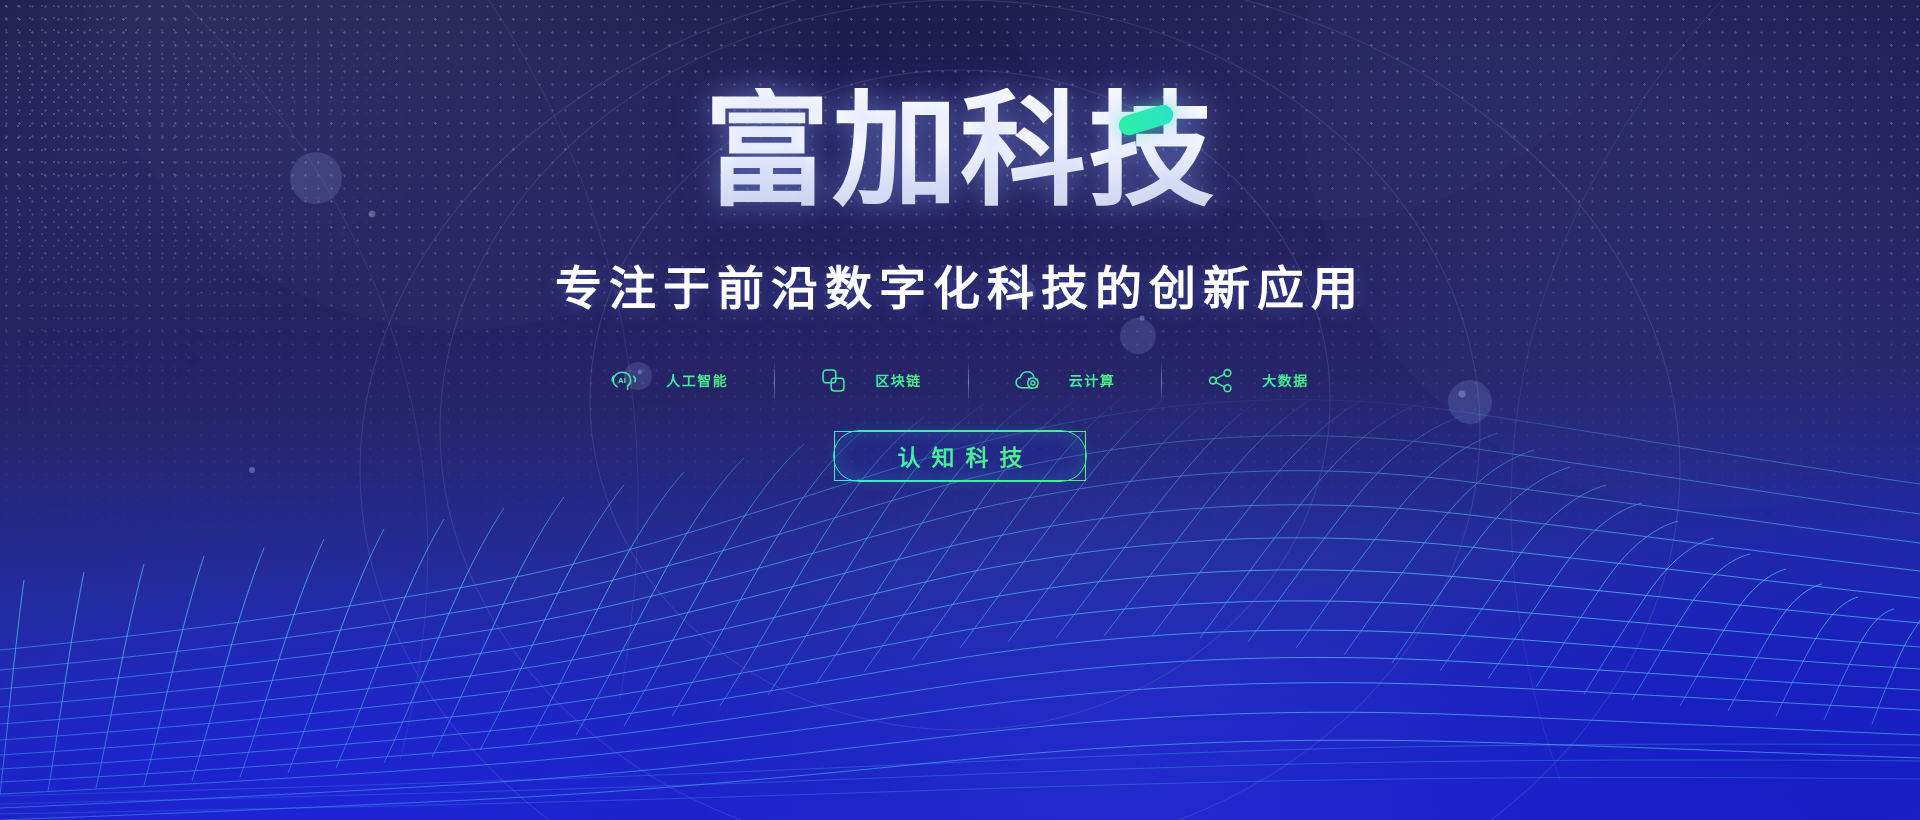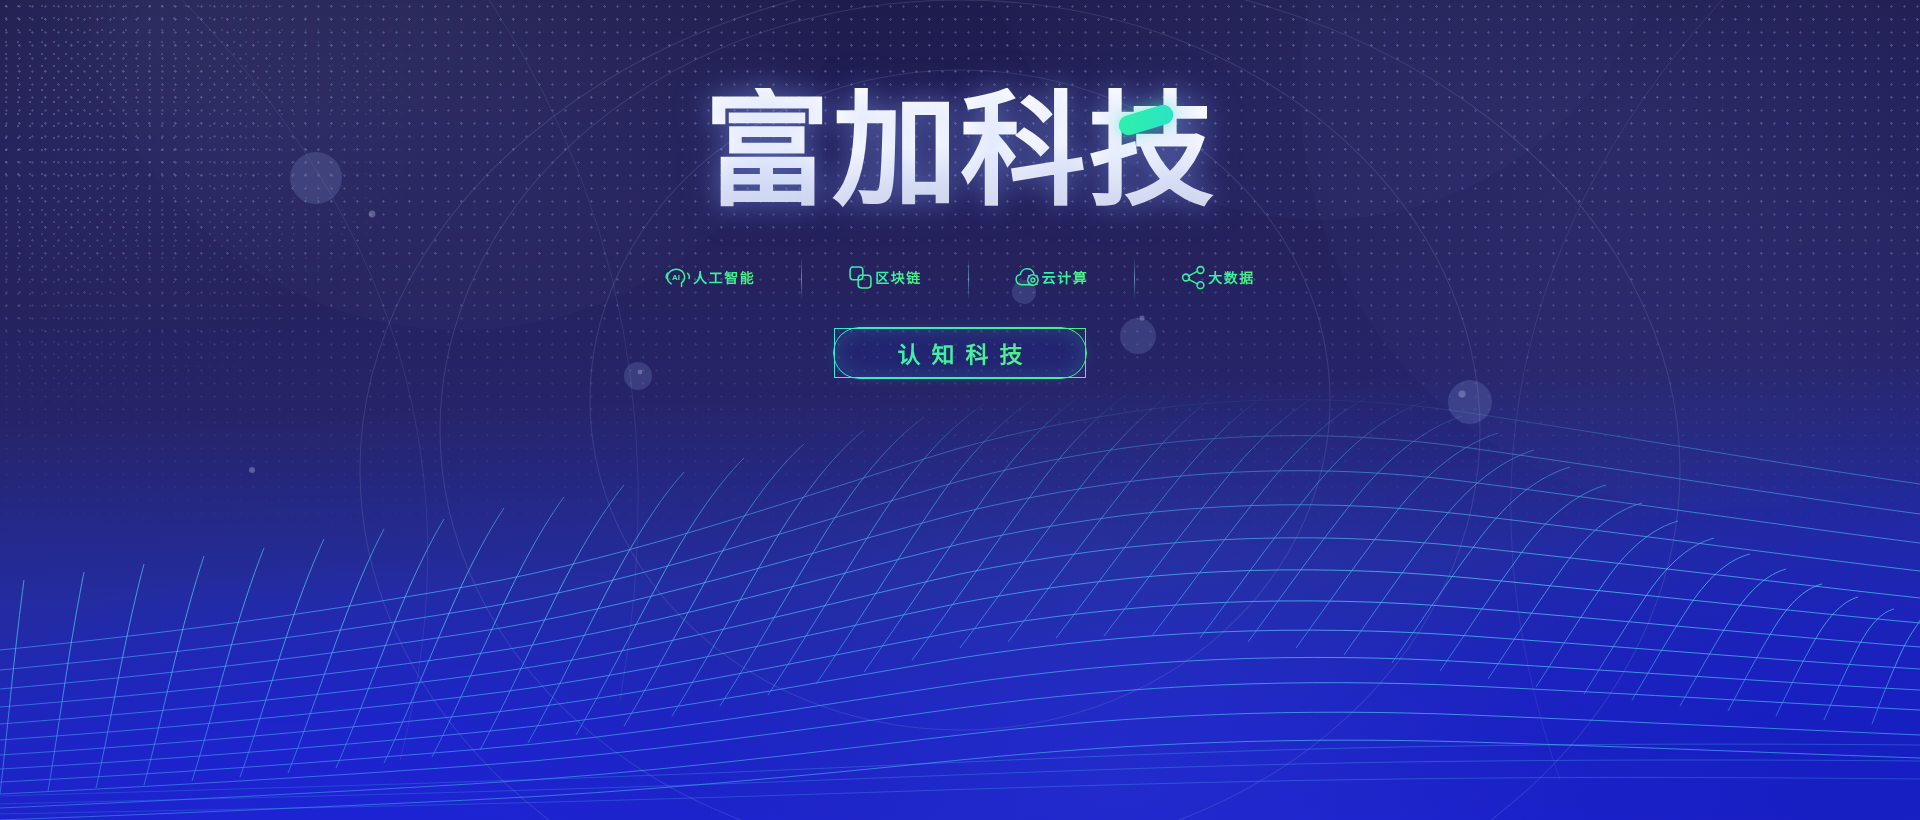--- a/index.html
+++ b/index.html
@@ -107,21 +107,21 @@
     white-space:nowrap;
   }
 
   
   .features {
     margin-top:44px;
     display:flex; align-items:center;
     height:34px;
   }
   .feature {
-    display:flex; align-items:center; gap:1px;
+    display:flex; align-items:center; gap:28px;
     padding:0 46px;
     position:relative;
   }
   .feature + .feature::before {
     content:"";
     position:absolute; left:0; top:-6px;
     width:1px; height:42px;
     background:linear-gradient(to bottom, rgba(120,200,240,0) 0%, rgba(150,215,250,.55) 48%, rgba(120,200,240,0) 100%);
   }
   .feature-icon { width:27px; height:27px; display:block; flex:0 0 auto; }
@@ -298,20 +298,21 @@
   <div class="content">
 
     <div class="brand">
       <span class="brand-char">富</span>
       <span class="brand-char">加</span>
       <span class="brand-char">科</span>
       <span class="brand-char">技</span>
       <span class="accent-stroke"></span>
     </div>
 
+    <div class="tagline">专注于前沿数字化科技的创新应用</div>
 
     <div class="features">
 
       <div class="feature">
         <svg class="feature-icon" viewBox="0 0 28 28">
           <defs>
             <linearGradient id="gAI" x1="0" y1="0" x2="1" y2="1">
               <stop offset="0%" stop-color="#34f0c0"></stop>
                 <stop offset="100%" stop-color="#4ef07a"></stop>
             </linearGradient>

